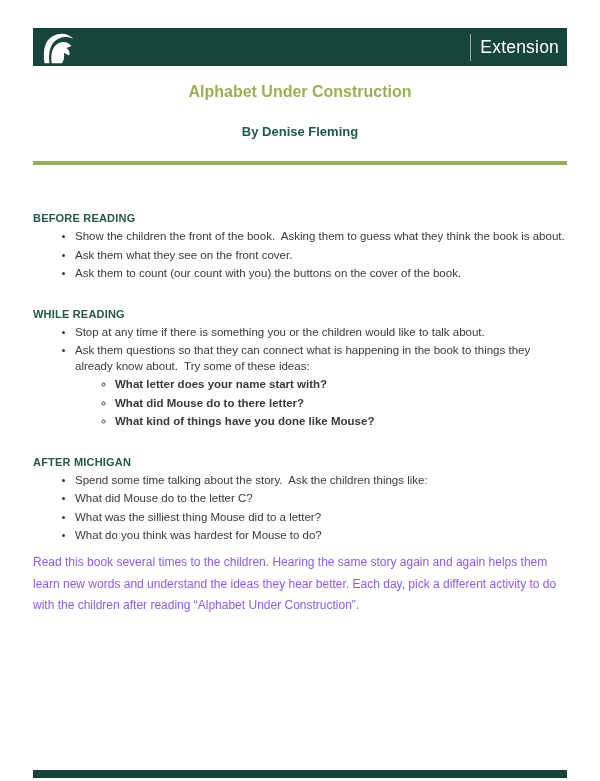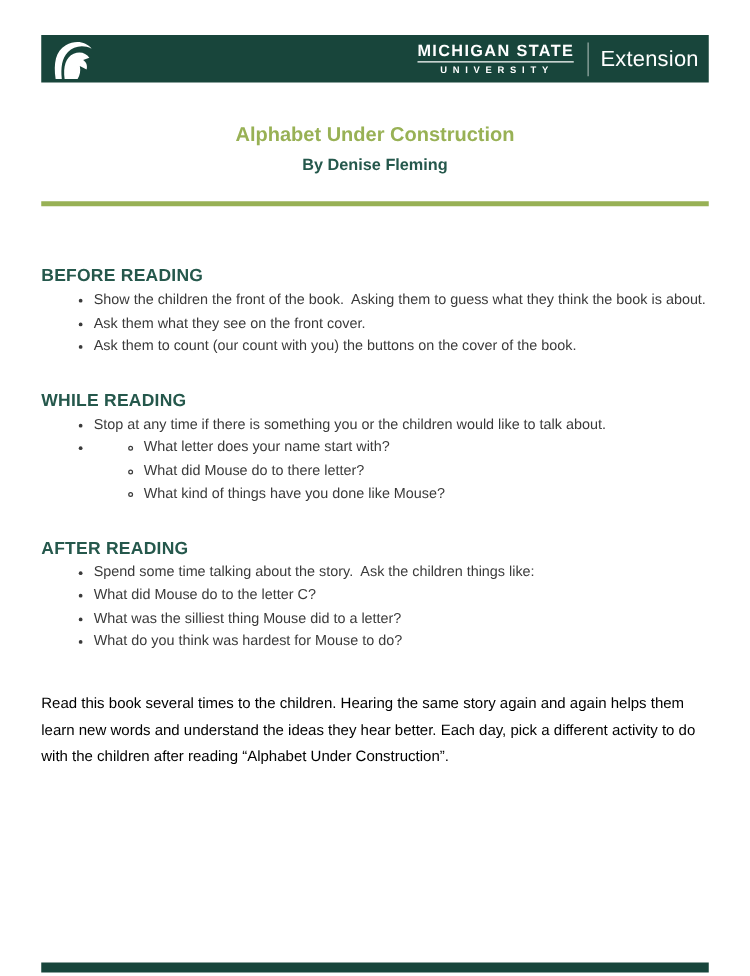--- a/index.html
+++ b/index.html
@@ -19,78 +19,74 @@
   .wordmark{text-align:center;line-height:1;}
   .wm1{
     font-size:13px;font-weight:bold;letter-spacing:1.1px;white-space:nowrap;
     border-bottom:1.5px solid #ffffff;padding-bottom:2px;
   }
   .wm2{font-size:7.5px;font-weight:bold;letter-spacing:4.6px;margin-top:2px;white-space:nowrap;text-indent:2px;}
   .brand-divider{width:1px;height:27px;background:rgba(255,255,255,.55);margin:0 9px 0 11px;}
   .extension{font-size:17.5px;font-weight:400;letter-spacing:.2px;}
   
   .title{
-    position:absolute;top:100px;left:0;width:100%;text-align:center;
+    position:absolute;top:83px;left:0;width:100%;text-align:center;
     font-size:16px;font-weight:bold;color:var(--olive,#98B155);margin:0;
   }
   .subtitle{
     position:absolute;top:124px;left:0;width:100%;text-align:center;
     font-size:13px;font-weight:bold;color:var(--dark-teal,#25584C);margin:0;
   }
   .rule{
     position:absolute;left:33px;top:161px;width:534px;height:4px;
     background:var(--olive,#98B155);border:none;margin:0;
   }
   .intro{
     position:absolute;left:33px;top:172px;width:534px;margin:0;
     font-size:11.5px;font-weight:bold;color:#333;white-space:pre-wrap;
   }
   
   .sections{position:absolute;left:33px;top:212px;width:534px;}
   .section + .section{margin-top:26px;}
   .section h3{
-    margin:0 0 5px 0;font-size:14px;font-weight:bold;
+    margin:0 0 5px 0;font-size:11px;font-weight:bold;
     color:var(--dark-teal,#25584C);letter-spacing:.2px;
   }
   .section ul{margin:0;padding:0 0 0 42px;list-style:disc;}
   .section ul li{
     font-size:11.5px;line-height:15.5px;margin:0 0 3px 0;color:#3a3a3a;
   }
   .section ul li::marker{font-size:10px;}
   .btext{white-space:pre-wrap;display:inline-block;max-width:492px;vertical-align:top;}
-  .section ul.sub{list-style:circle;padding-left:40px;margin-top:3px;}
+  .section ul.sub{list-style:circle;padding-left:40px;margin-top:3px;font-weight:bold;}
   .section ul.sub li{white-space:pre-wrap;margin-bottom:3px;}
   
   .closing{
     position:absolute;left:33px;top:552px;width:524px;margin:0;
-    font-size:12px;line-height:21.5px;color:#000000;white-space:pre-wrap;
+    font-size:12px;line-height:21.5px;color:#8b5cf6;white-space:pre-wrap;
   }
   
   .footer-bar{
     position:absolute;left:33px;bottom:3px;width:534px;height:8px;
     background:var(--msu-green,#18453B);
   }
 </style>
 </head>
 <body>
 
 <div class="page">
 
   <div class="header">
     <span class="logo">
       <svg viewBox="0 0 44 40" width="40" height="36" aria-hidden="true">
         <path d="M7 38 C5 24 7 13 16 8 C25 3 34 5 39 11 C31 7 23 9 18 14 C12.5 19.5 11.5 28 12.5 38 Z" fill="#ffffff"></path>
         <path d="M15 38 C13.5 27 16 18.5 23 15.5 C29 13 34 15 37 19 L31.5 21 C34.5 23 35.5 26.5 34.5 29.5 L28.5 26.5 C29.5 31 28.5 35 26.5 38 Z" fill="#ffffff"></path>
       </svg>
     </span>
     <div class="brand-lockup">
-      <div class="wordmark">
-        <div class="wm1">MICHIGAN STATE</div>
-        <div class="wm2">UNIVERSITY</div>
-      </div>
       <div class="brand-divider"></div>
       <div class="extension">Extension</div>
     </div>
   </div>
 
   <h1 class="title">Alphabet Under Construction</h1>
   <h2 class="subtitle">By Denise Fleming</h2>
 
   <hr class="rule">
 
@@ -101,29 +97,29 @@
         <ul>
           <li><span class="btext">Show the children the front of the book.  Asking them to guess what they think the book is about.</span></li>
           <li><span class="btext">Ask them what they see on the front cover.</span></li>
           <li><span class="btext">Ask them to count (our count with you) the buttons on the cover of the book.</span></li>
         </ul>
       </div>
       <div class="section">
         <h3>WHILE READING</h3>
         <ul>
           <li><span class="btext">Stop at any time if there is something you or the children would like to talk about.</span></li>
-          <li><ul class="sub">
+          <li><span class="btext">Ask them questions so that they can connect what is happening in the book to things they already know about.  Try some of these ideas:</span><ul class="sub">
               <li>What letter does your name start with?</li>
               <li>What did Mouse do to there letter?</li>
               <li>What kind of things have you done like Mouse?</li>
             </ul></li>
         </ul>
       </div>
       <div class="section">
-        <h3>AFTER READING</h3>
+        <h3>AFTER MICHIGAN</h3>
         <ul>
           <li><span class="btext">Spend some time talking about the story.  Ask the children things like:</span></li>
           <li><span class="btext">What did Mouse do to the letter C?</span></li>
           <li><span class="btext">What was the silliest thing Mouse did to a letter?</span></li>
           <li><span class="btext">What do you think was hardest for Mouse to do?</span></li>
         </ul>
       </div>
     </div>
 
   <p class="closing">Read this book several times to the children. Hearing the same story again and again helps them learn new words and understand the ideas they hear better. Each day, pick a different activity to do with the children after reading “Alphabet Under Construction”.</p>

